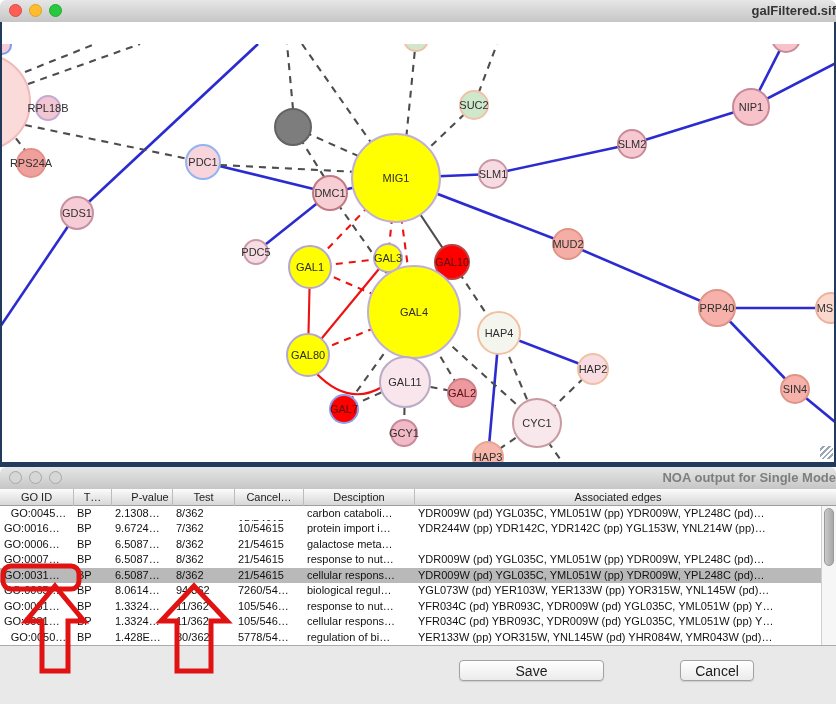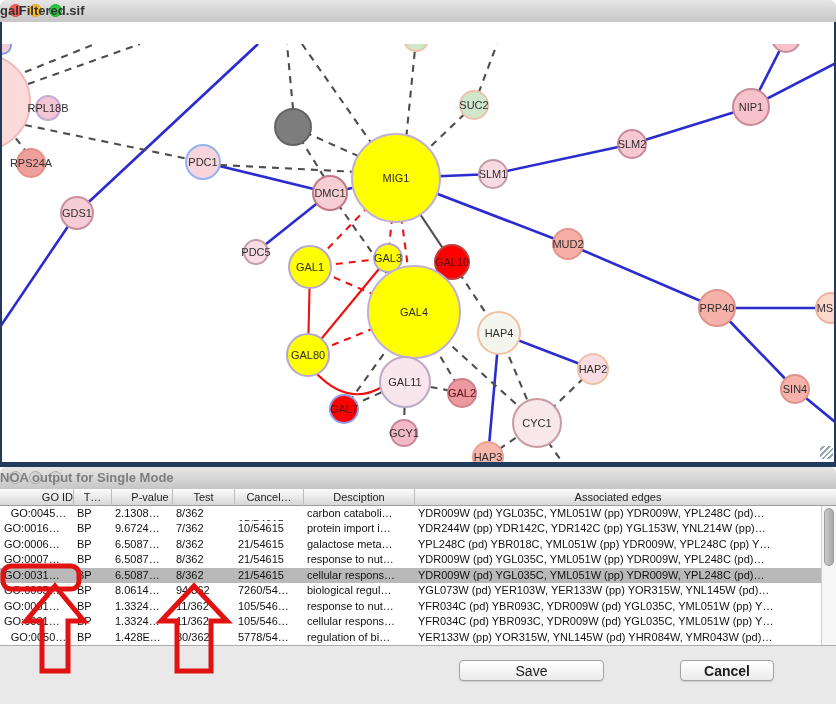--- a/index.html
+++ b/index.html
@@ -1,56 +1,56 @@
 <!DOCTYPE html>
 <html><head>
 <meta charset="utf-8">
 <style>
   html,body{margin:0;padding:0;background:#e9e9e9;}
   #page{position:relative;width:836px;height:704px;overflow:hidden;
         font-family:"Liberation Sans",sans-serif;background:#fff;}
   .titlebar{position:absolute;left:0;width:836px;height:22px;
     background:linear-gradient(#e6e6e6,#c6c6c6);
     border-bottom:1px solid #8f8f8f;border-radius:6px 6px 0 0;}
-  .titlebar .title{position:absolute;left:0;right:0;text-align:left;
+  .titlebar .title{position:absolute;left:0;right:0;text-align:right;
     line-height:22px;font-size:13px;font-weight:bold;color:#343434;}
   .lights{position:absolute;left:9px;top:4px;display:flex;gap:7px;}
   .light{width:13px;height:13px;border-radius:50%;box-sizing:border-box;}
   .l-red{background:#ff5e57;border:1px solid #dd4742;}
   .l-yellow{background:#ffbd2e;border:1px solid #dca323;}
   .l-green{background:#28c940;border:1px solid #1dad2b;}
   .l-gray{background:#d6d6d6;border:1px solid #a8a8a8;}
   #canvas{position:absolute;left:0;top:22px;width:836px;height:440px;background:#fff;overflow:hidden;}
   .navy-side{position:absolute;top:22px;width:2px;height:440px;background:#223a5c;z-index:5;}
   #navy-band{position:absolute;left:0;top:462px;width:836px;height:5px;background:#223a5c;z-index:5;}
   #grip{position:absolute;right:3px;top:446px;width:13px;height:13px;z-index:6;
     background:repeating-linear-gradient(135deg,transparent 0 2px,#9aa7b5 2px 4px);}
   #titlebar2{top:467px;}
   #titlebar2 .title{color:#7e7e7e;}
   #thead{position:absolute;left:0;top:489px;width:836px;height:17px;display:flex;
     background:linear-gradient(#fcfcfc,#d7d7d7);border-bottom:1px solid #9f9f9f;box-sizing:border-box;}
   .hcell{height:17px;line-height:16px;font-size:11px;color:#1d1d1d;text-align:center;
     box-sizing:border-box;border-left:1px solid #bcbcbc;overflow:hidden;white-space:nowrap;}
-  .hcell:first-child{border-left:none;text-align:right;}
+  .hcell:first-child{border-left:none;}
   #rows{position:absolute;left:0;top:506px;width:821px;height:139px;background:#fff;overflow:hidden;}
   .trow{display:flex;height:15.45px;}
   .trow.sel{background:#b9b9b9;}
   .tcell{font-size:11px;line-height:15.45px;color:#111;padding-left:4px;
     box-sizing:border-box;overflow:hidden;white-space:nowrap;}
   #vscroll{position:absolute;left:821px;top:506px;width:15px;height:139px;
     background:#f6f6f6;border-left:1px solid #cfcfcf;box-sizing:border-box;}
   #vthumb{position:absolute;left:2px;top:2px;width:10px;height:58px;border-radius:5px;
     background:linear-gradient(90deg,#c9c9c9,#a8a8a8);border:1px solid #9b9b9b;box-sizing:border-box;}
   #bottombar{position:absolute;left:0;top:645px;width:836px;height:59px;
     background:#e9e9e9;border-top:1px solid #ababab;box-sizing:border-box;}
   .macbtn{position:absolute;top:660px;height:21px;border:1px solid #a2a2a2;border-radius:4px;
     background:linear-gradient(#ffffff,#ebebeb);font-family:"Liberation Sans",sans-serif;
     font-size:14px;color:#1c1c1c;box-shadow:0 1px 1px rgba(0,0,0,.12);}
   #save-btn{left:459px;width:145px;}
-  #cancel-btn{left:680px;width:94px;font-weight:bold;}
+  #cancel-btn{left:680px;width:74px;}
   #net-svg{position:absolute;left:0;top:22px;z-index:1;}
   #annot-svg{position:absolute;left:0;top:0;z-index:40;pointer-events:none;}
 </style>
 </head>
 <body>
 
 <div id="page">
 
   <div class="titlebar" style="top:0;">
     <div class="lights">
@@ -222,21 +222,20 @@
         <div class="tcell" style="width: 111px;">protein import i…</div>
         <div class="tcell" style="width: 407px;">YDR244W (pp) YDR142C, YDR142C (pp) YGL153W, YNL214W (pp)…</div>
       </div>
       <div class="trow">
         <div class="tcell" style="width: 73px;">GO:0006…</div>
         <div class="tcell" style="width: 38px;">BP</div>
         <div class="tcell" style="width: 61px;">6.5087…</div>
         <div class="tcell" style="width: 62px;">8/362</div>
         <div class="tcell" style="width: 69px;">21/54615</div>
         <div class="tcell" style="width: 111px;">galactose meta…</div>
-        <div class="tcell" style="width: 407px;">YPL248C (pd) YBR018C, YML051W (pp) YDR009W, YPL248C (pp) Y…</div>
       </div>
       <div class="trow">
         <div class="tcell" style="width: 73px;">GO:0007…</div>
         <div class="tcell" style="width: 38px;">BP</div>
         <div class="tcell" style="width: 61px;">6.5087…</div>
         <div class="tcell" style="width: 62px;">8/362</div>
         <div class="tcell" style="width: 69px;">21/54615</div>
         <div class="tcell" style="width: 111px;">response to nut…</div>
         <div class="tcell" style="width: 407px;">YDR009W (pd) YGL035C, YML051W (pp) YDR009W, YPL248C (pd)…</div>
       </div>

